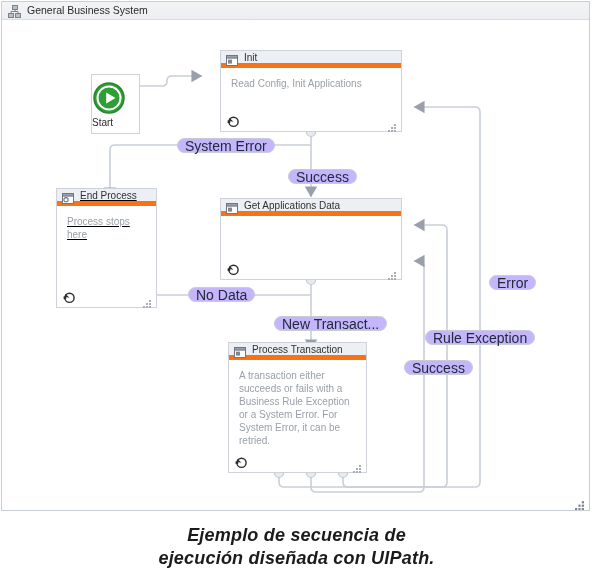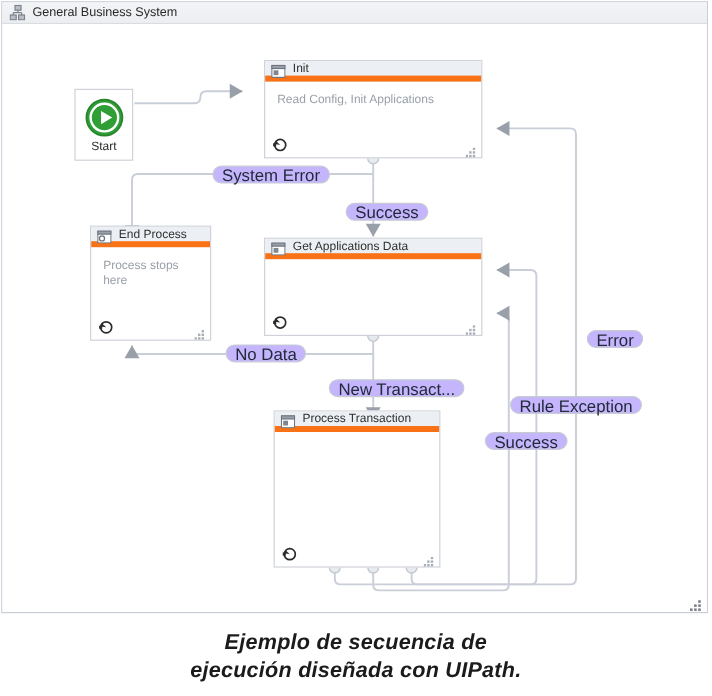--- a/index.html
+++ b/index.html
@@ -40,21 +40,21 @@
     padding:9px 10px 0 10px;font-size:10px;color:#9aa0a8;line-height:13px;
   }
   .card .foot{position:absolute;left:0;right:0;bottom:0;height:22px;}
   .card .foot .reload{position:absolute;left:6px;bottom:4px;width:13px;height:13px;}
   .card .foot .grip{position:absolute;right:4px;bottom:3px;width:9px;height:9px;}
 
   
   #start{
     position:absolute;border:1px solid #cfd3d9;background:#ffffff;
     box-sizing:border-box;display:flex;flex-direction:column;
-    align-items:center;justify-content:center;
+    justify-content:center;margin-left:29px;
   }
   #start .play{width:34px;height:34px;}
   #start .slabel{font-size:10px;color:#2a2a2a;margin-top:3px;line-height:1;}
 
   
   .pill{
     position:absolute;background:#c4b5fd;border:1px solid #c6cbd4;
     border-radius:9px;height:15px;line-height:14px;
     font-size:14px;color:#222a3a;padding:0 7px;white-space:nowrap;
     box-sizing:border-box;
@@ -174,21 +174,21 @@
                 <rect x="6" y="6" width="2" height="2"></rect>
               <rect x="3" y="3" width="2" height="2"></rect>
                 <rect x="6" y="3" width="2" height="2"></rect>
               <rect x="6" y="0" width="2" height="2"></rect>
             </g>
           </svg>
         </span>
       </div>
     </div>
 
-    <div class="card" style="left:73px;top:168px;width:101px;height:96px;">
+    <div class="card" style="left:54px;top:168px;width:101px;height:120px;text-decoration:underline;">
       <div class="hdr">
         <span class="hicon">
           <svg viewBox="0 0 12 11" width="12" height="11">
             <rect x="0.5" y="0.5" width="11" height="10" fill="#ffffff" stroke="#6f7680"></rect>
             <rect x="0.5" y="0.5" width="11" height="2.6" fill="#9aa1ab" stroke="#6f7680"></rect>
             <circle cx="4" cy="6.7" r="2.1" fill="none" stroke="#6f7680" stroke-width="1.1"></circle>
           </svg>
         </span>
         <span class="htxt">End Process</span>
       </div>
@@ -254,20 +254,21 @@
       <div class="hdr">
         <span class="hicon">
           <svg viewBox="0 0 12 11" width="12" height="11">
             <rect x="0.5" y="0.5" width="11" height="10" fill="#ffffff" stroke="#6f7680"></rect>
             <rect x="0.5" y="0.5" width="11" height="2.6" fill="#9aa1ab" stroke="#6f7680"></rect>
             <rect x="2" y="4.6" width="4" height="4" fill="#7f868f"></rect>
           </svg>
         </span>
         <span class="htxt">Process Transaction</span>
       </div>
+      <div class="body">A transaction either succeeds or fails with a Business Rule Exception or a System Error. For System Error, it can be retried.</div>
       <div class="foot">
         <span class="reload">
           <svg viewBox="0 0 13 13" width="13" height="13">
             <circle cx="6.5" cy="6.8" r="4.6" fill="none" stroke="#2b2b2b" stroke-width="1.4"></circle>
             <path d="M2.6,3.1 L6.5,6.8 L2.2,6.1 Z" fill="#2b2b2b"></path>
             <rect x="0.6" y="5.4" width="2.6" height="2.6" fill="#2b2b2b"></rect>
           </svg>
         </span>
         <span class="grip">
           <svg viewBox="0 0 9 9" width="9" height="9">

